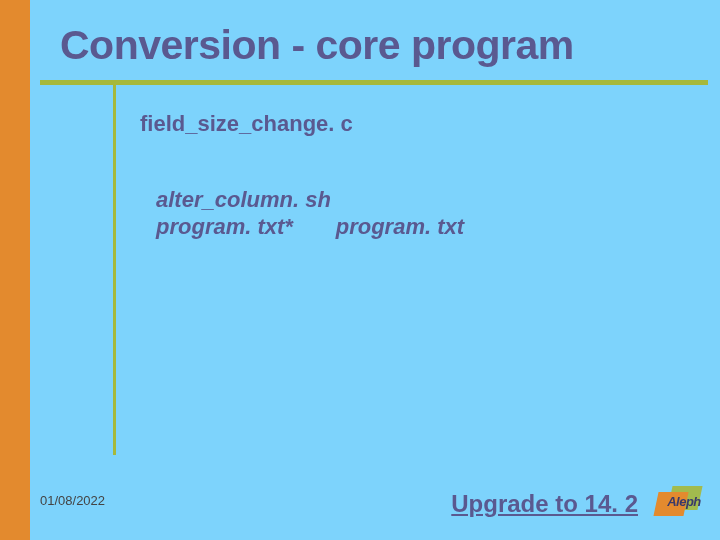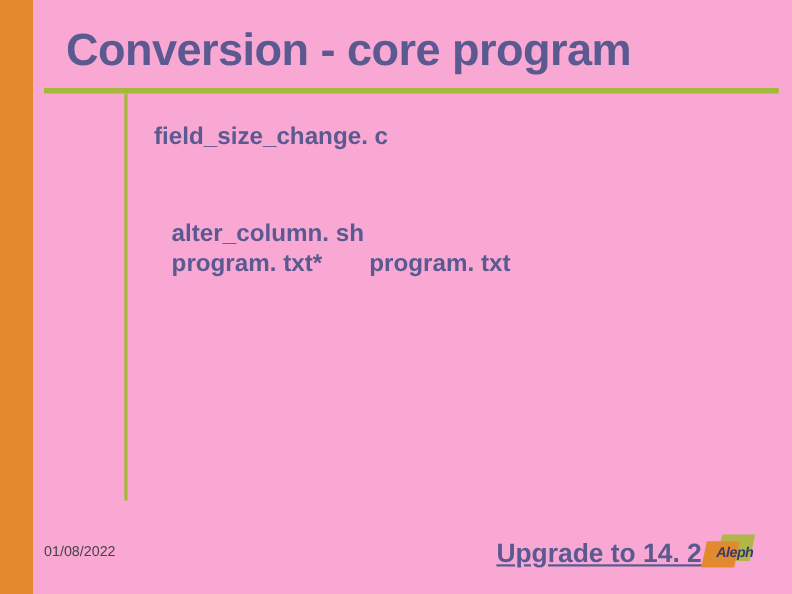--- a/index.html
+++ b/index.html
@@ -1,21 +1,21 @@
 <!DOCTYPE html>
 <html><head>
 <meta charset="utf-8">
 <style>
   * { margin: 0; padding: 0; box-sizing: border-box; }
   html, body { width: 720px; height: 540px; overflow: hidden; font-family: Verdana, Geneva, sans-serif; background: #fff; }
   .slide {
     position: relative;
     width: 720px;
     height: 540px;
-    background: #f9a8d4;
+    background: #7dd3fc;
   }
   .left-bar {
     position: absolute;
     left: 0;
     top: 0;
     width: 30px;
     height: 540px;
     background: #e38a2e;
   }
   .title {
@@ -46,43 +46,44 @@
   .content {
     position: absolute;
     left: 140px;
     top: 110px;
     color: #5a5990;
     font-weight: bold;
     font-size: 22px;
     line-height: 1.25;
   }
   .sub-block {
-    margin-top: 60px;
+    margin-top: 48px;
     margin-left: 16px;
+    font-style: italic;
   }
   .row2 { white-space: pre; }
   .footer-date {
     position: absolute;
     left: 40px;
     bottom: 32px;
     font-size: 13px;
     color: #444;
   }
   .footer-title {
     position: absolute;
     right: 82px;
     bottom: 22px;
     font-size: 24px;
     font-weight: bold;
     color: #5a5990;
     text-decoration: underline;
   }
   .logo {
     position: absolute;
-    right: 24px;
+    right: 8px;
     bottom: 18px;
     width: 56px;
     height: 36px;
     margin-top: 38px;
   }
   .logo-bg {
     position: absolute;
     left: 0; top: 6px;
     width: 30px; height: 24px;
     background: #e38a2e;

